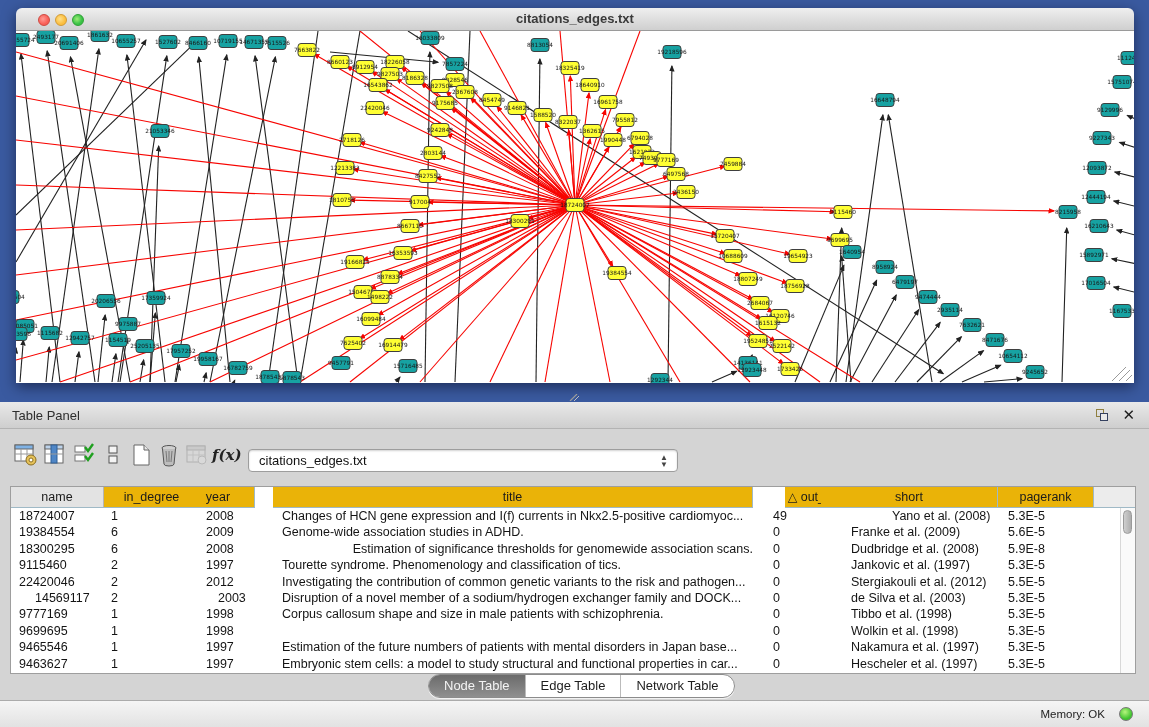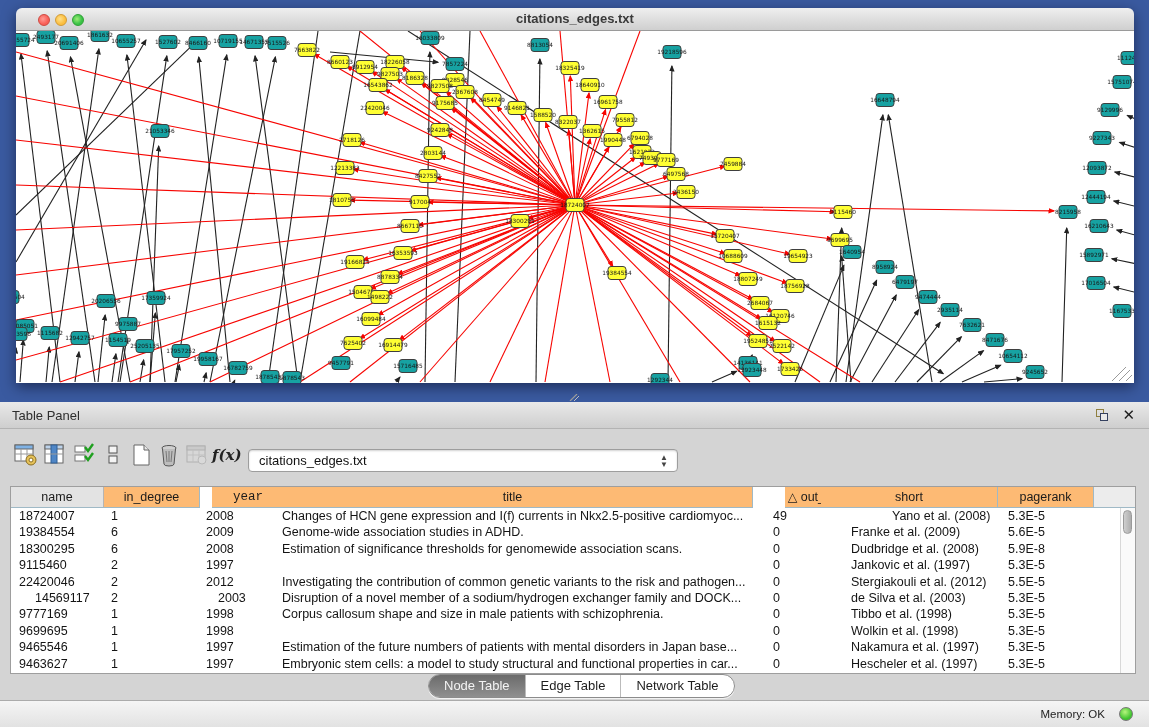--- a/index.html
+++ b/index.html
@@ -29,21 +29,21 @@
   .close-ic{position:absolute;right:14px;top:4px;font-size:15px;font-weight:bold;color:#1c1c1c;cursor:pointer;line-height:18px;}
   .toolbar{position:absolute;left:0;top:27px;width:100%;height:52px;}
   .tbtn{position:absolute;top:14px;width:24px;height:24px;cursor:pointer;}
   .combo{position:absolute;left:248px;top:20px;width:430px;height:23px;background:#fff;
        border:1px solid #9d9d9d;border-radius:4px;box-shadow:inset 0 1px 2px rgba(0,0,0,.18);box-sizing:border-box;cursor:pointer;}
   .combo .cv{position:absolute;left:10px;top:3px;font-size:13px;color:#111;}
   .combo .arr{position:absolute;right:9px;top:4px;font-size:8px;color:#444;line-height:7px;text-align:center;}
   
   .tbl{position:absolute;left:10px;top:84px;width:1126px;height:188px;background:#fff;
        border:1px solid #9e9e9e;box-sizing:border-box;overflow:hidden;}
-  .hcell{position:absolute;top:0;height:21px;background:#fdba74;border-right:1px solid #9fb9c6;
+  .hcell{position:absolute;top:0;height:21px;background:#eab308;border-right:1px solid #9fb9c6;
        border-bottom:1px solid #9fb9c6;box-sizing:border-box;font-size:12.5px;color:#1b1b1b;
        text-align:center;line-height:21px;white-space:nowrap;overflow:hidden;cursor:pointer;}
   .hcell.gray{background:#e3e3e3;border-right-color:#b5b5b5;}
   .hcell.fill{background:#ececec;border-right:none;cursor:default;}
   .trow{position:absolute;left:0;width:1110px;height:16.4px;cursor:pointer;}
   .tcell{position:absolute;top:0;font-size:12.5px;color:#141414;white-space:nowrap;overflow:hidden;line-height:16.4px;}
   .vsb{position:absolute;right:0;top:21px;width:15px;height:165px;background:#fafafa;border-left:1px solid #d8d8d8;box-sizing:border-box;}
   .vsb .thumb{position:absolute;left:2px;top:2px;width:9px;height:24px;border-radius:5px;
        background:linear-gradient(90deg,#cfcfcf,#adadad);border:1px solid #9a9a9a;box-sizing:border-box;cursor:pointer;}
   
@@ -781,21 +781,21 @@
     <div class="combo">
       <span class="cv">citations_edges.txt</span>
       <span class="arr">▲<br>▼</span>
     </div>
   </div>
 
   <div class="tbl">
     <div id="thead">
         <div class="hcell gray" style="left: 0px; width: 93px;">name</div>
         <div class="hcell" style="left: 93px; width: 96px;">in_degree</div>
-        <div class="hcell" style="left: 201px; width: 73px; font-family: Liberation Mono, monospace;">year</div>
+        <div class="hcell" style="left: 171px; width: 73px;">year</div>
         <div class="hcell" style="left: 262px; width: 480px;">title</div>
         <div class="hcell" style="left: 742px; width: 68px; margin-left: 32px;">△ out_de...</div>
         <div class="hcell" style="left: 810px; width: 177px;">short</div>
         <div class="hcell" style="left: 987px; width: 96px;">pagerank</div>
         <div class="hcell fill" style="left: 1083px; width: 42px;"></div>
       </div>
     <div id="tbody">
         <div class="trow" style="top: 21px;">
           <div class="tcell" style="left: 8px; width: 85px;">18724007</div>
           <div class="tcell" style="left: 100px; width: 89px;">1</div>
@@ -811,29 +811,30 @@
           <div class="tcell" style="left: 195px; width: 67px;">2009</div>
           <div class="tcell" style="left: 271px; width: 471px;">Genome-wide association studies in ADHD.</div>
           <div class="tcell" style="left: 762px; width: 48px;">0</div>
           <div class="tcell" style="left: 840px; width: 147px;">Franke et al. (2009)</div>
           <div class="tcell" style="left: 997px; width: 86px;">5.6E-5</div>
         </div>
         <div class="trow" style="top: 53.8px;">
           <div class="tcell" style="left: 8px; width: 85px;">18300295</div>
           <div class="tcell" style="left: 100px; width: 89px;">6</div>
           <div class="tcell" style="left: 195px; width: 67px;">2008</div>
-          <div class="tcell" style="left: 271px; width: 471px;">Estimation of significance thresholds for genomewide association scans.</div>
+          <div class="tcell" style="left: 271px; width: 471px; text-align: right;">Estimation of significance thresholds for genomewide association scans.</div>
           <div class="tcell" style="left: 762px; width: 48px;">0</div>
           <div class="tcell" style="left: 840px; width: 147px;">Dudbridge et al. (2008)</div>
           <div class="tcell" style="left: 997px; width: 86px;">5.9E-8</div>
         </div>
         <div class="trow" style="top: 70.2px;">
           <div class="tcell" style="left: 8px; width: 85px;">9115460</div>
           <div class="tcell" style="left: 100px; width: 89px;">2</div>
           <div class="tcell" style="left: 195px; width: 67px;">1997</div>
+          <div class="tcell" style="left: 271px; width: 471px;">Tourette syndrome. Phenomenology and classification of tics.</div>
           <div class="tcell" style="left: 762px; width: 48px;">0</div>
           <div class="tcell" style="left: 840px; width: 147px;">Jankovic et al. (1997)</div>
           <div class="tcell" style="left: 997px; width: 86px;">5.3E-5</div>
         </div>
         <div class="trow" style="top: 86.6px;">
           <div class="tcell" style="left: 8px; width: 85px;">22420046</div>
           <div class="tcell" style="left: 100px; width: 89px;">2</div>
           <div class="tcell" style="left: 195px; width: 67px;">2012</div>
           <div class="tcell" style="left: 271px; width: 471px;">Investigating the contribution of common genetic variants to the risk and pathogen...</div>
           <div class="tcell" style="left: 762px; width: 48px;">0</div>

